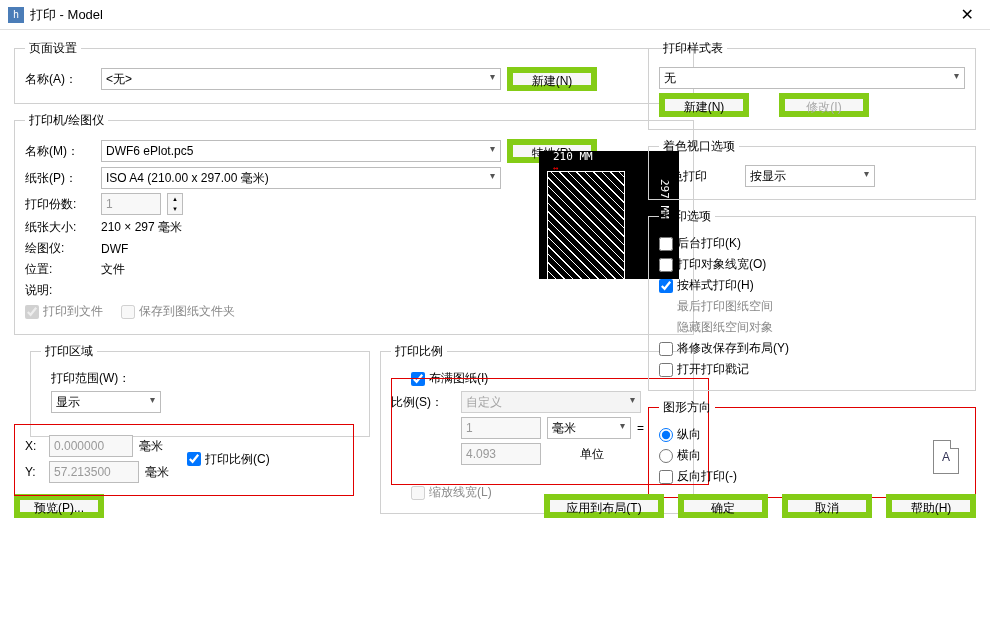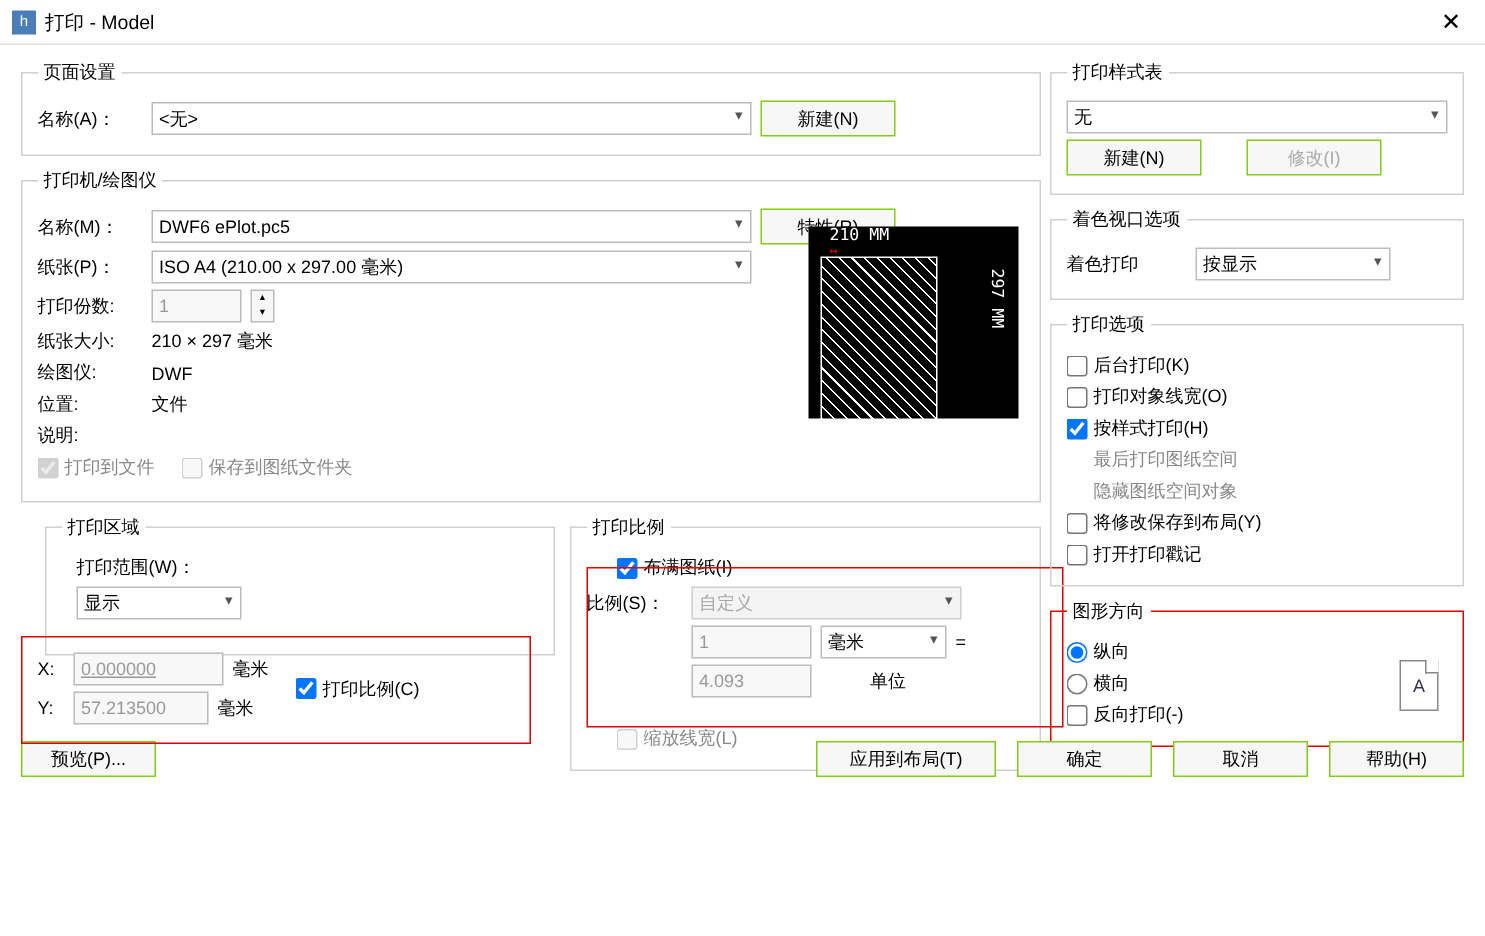--- a/index.html
+++ b/index.html
@@ -62,21 +62,21 @@
   .sel-wrap { position: relative; display: inline-block; }
   .sel-wrap::after {
     content: "▾"; position: absolute; right: 6px; top: 3px; pointer-events: none; color: #555; font-size: 10px;
   }
   button {
     font-family: inherit;
     font-size: 12px;
     height: 24px;
     padding: 0 14px;
     background: #f7f7f7;
-    border: 1px solid #84cc16;
+    border: 6px solid #84cc16;
     cursor: pointer;
     min-width: 90px;
   }
   button:disabled { color: #aaa; }
   input[type=checkbox], input[type=radio] {
     width: 14px; height: 14px; margin: 0 4px 0 0; vertical-align: middle;
   }
   input:disabled { background: #f8f8f8; color: #999; }
   .disabled-text { color: #888; }
   .spin { display: inline-flex; flex-direction: column; border: 1px solid #bcbcbc; }
@@ -95,21 +95,21 @@
   .preview-w { position: absolute; top: -1px; left: 14px; color: #fff; }
   .preview-h { position: absolute; top: 28px; right: 8px; writing-mode: vertical-rl; color: #fff; }
   .doc-icon {
     width: 26px; height: 34px; border: 1px solid #888;
     display: inline-flex; align-items: center; justify-content: center;
     font-size: 12px; color: #335; position: relative;
     background: #fff;
   }
   .doc-icon::before { content: ""; position: absolute; top: -1px; right: -1px; width: 8px; height: 8px; background: #fff; border-left: 1px solid #888; border-bottom: 1px solid #888; }
   .left-col { width: 680px; }
-  .right-col { width: 276px; position: absolute; top: 10px; right: 14px; }
+  .right-col { width: 328px; position: absolute; top: 10px; right: 14px; }
   .red-box { border: 1.5px solid #e00000 !important; }
   .red-fieldset-frame { position: absolute; border: 1.5px solid #e00000; pointer-events: none; }
   .bottom-buttons {
     position: absolute; bottom: 0; left: 14px; right: 14px;
     display: flex; align-items: flex-start; gap: 14px;
   }
   .bottom-buttons .spacer { flex: 1; }
 </style>
 </head>
 <body>
@@ -218,21 +218,21 @@
           <label class="disabled-text"><input type="checkbox" disabled="" style=""><span>缩放线宽(L)</span></label>
         </div>
       </fieldset>
     </div>
 
     <fieldset class="red-box" style="width:340px; margin-top:-98px; position:relative; z-index:3;">
       <div style="display:flex; gap:18px; align-items:center;">
         <div>
           <div class="row">
             <span style="width:18px">X:</span>
-            <input type="text" style="width: 100px; text-decoration: underline;" disabled="" value="0.000000">
+            <input type="text" style="width: 84px;" disabled="" value="0.000000">
             <span>毫米</span>
           </div>
           <div class="row">
             <span style="width:18px">Y:</span>
             <input type="text" style="width: 90px;" disabled="" value="57.213500">
             <span>毫米</span>
           </div>
         </div>
         <label><input type="checkbox" checked="" style=""><span>打印比例(C)</span></label>
       </div>

